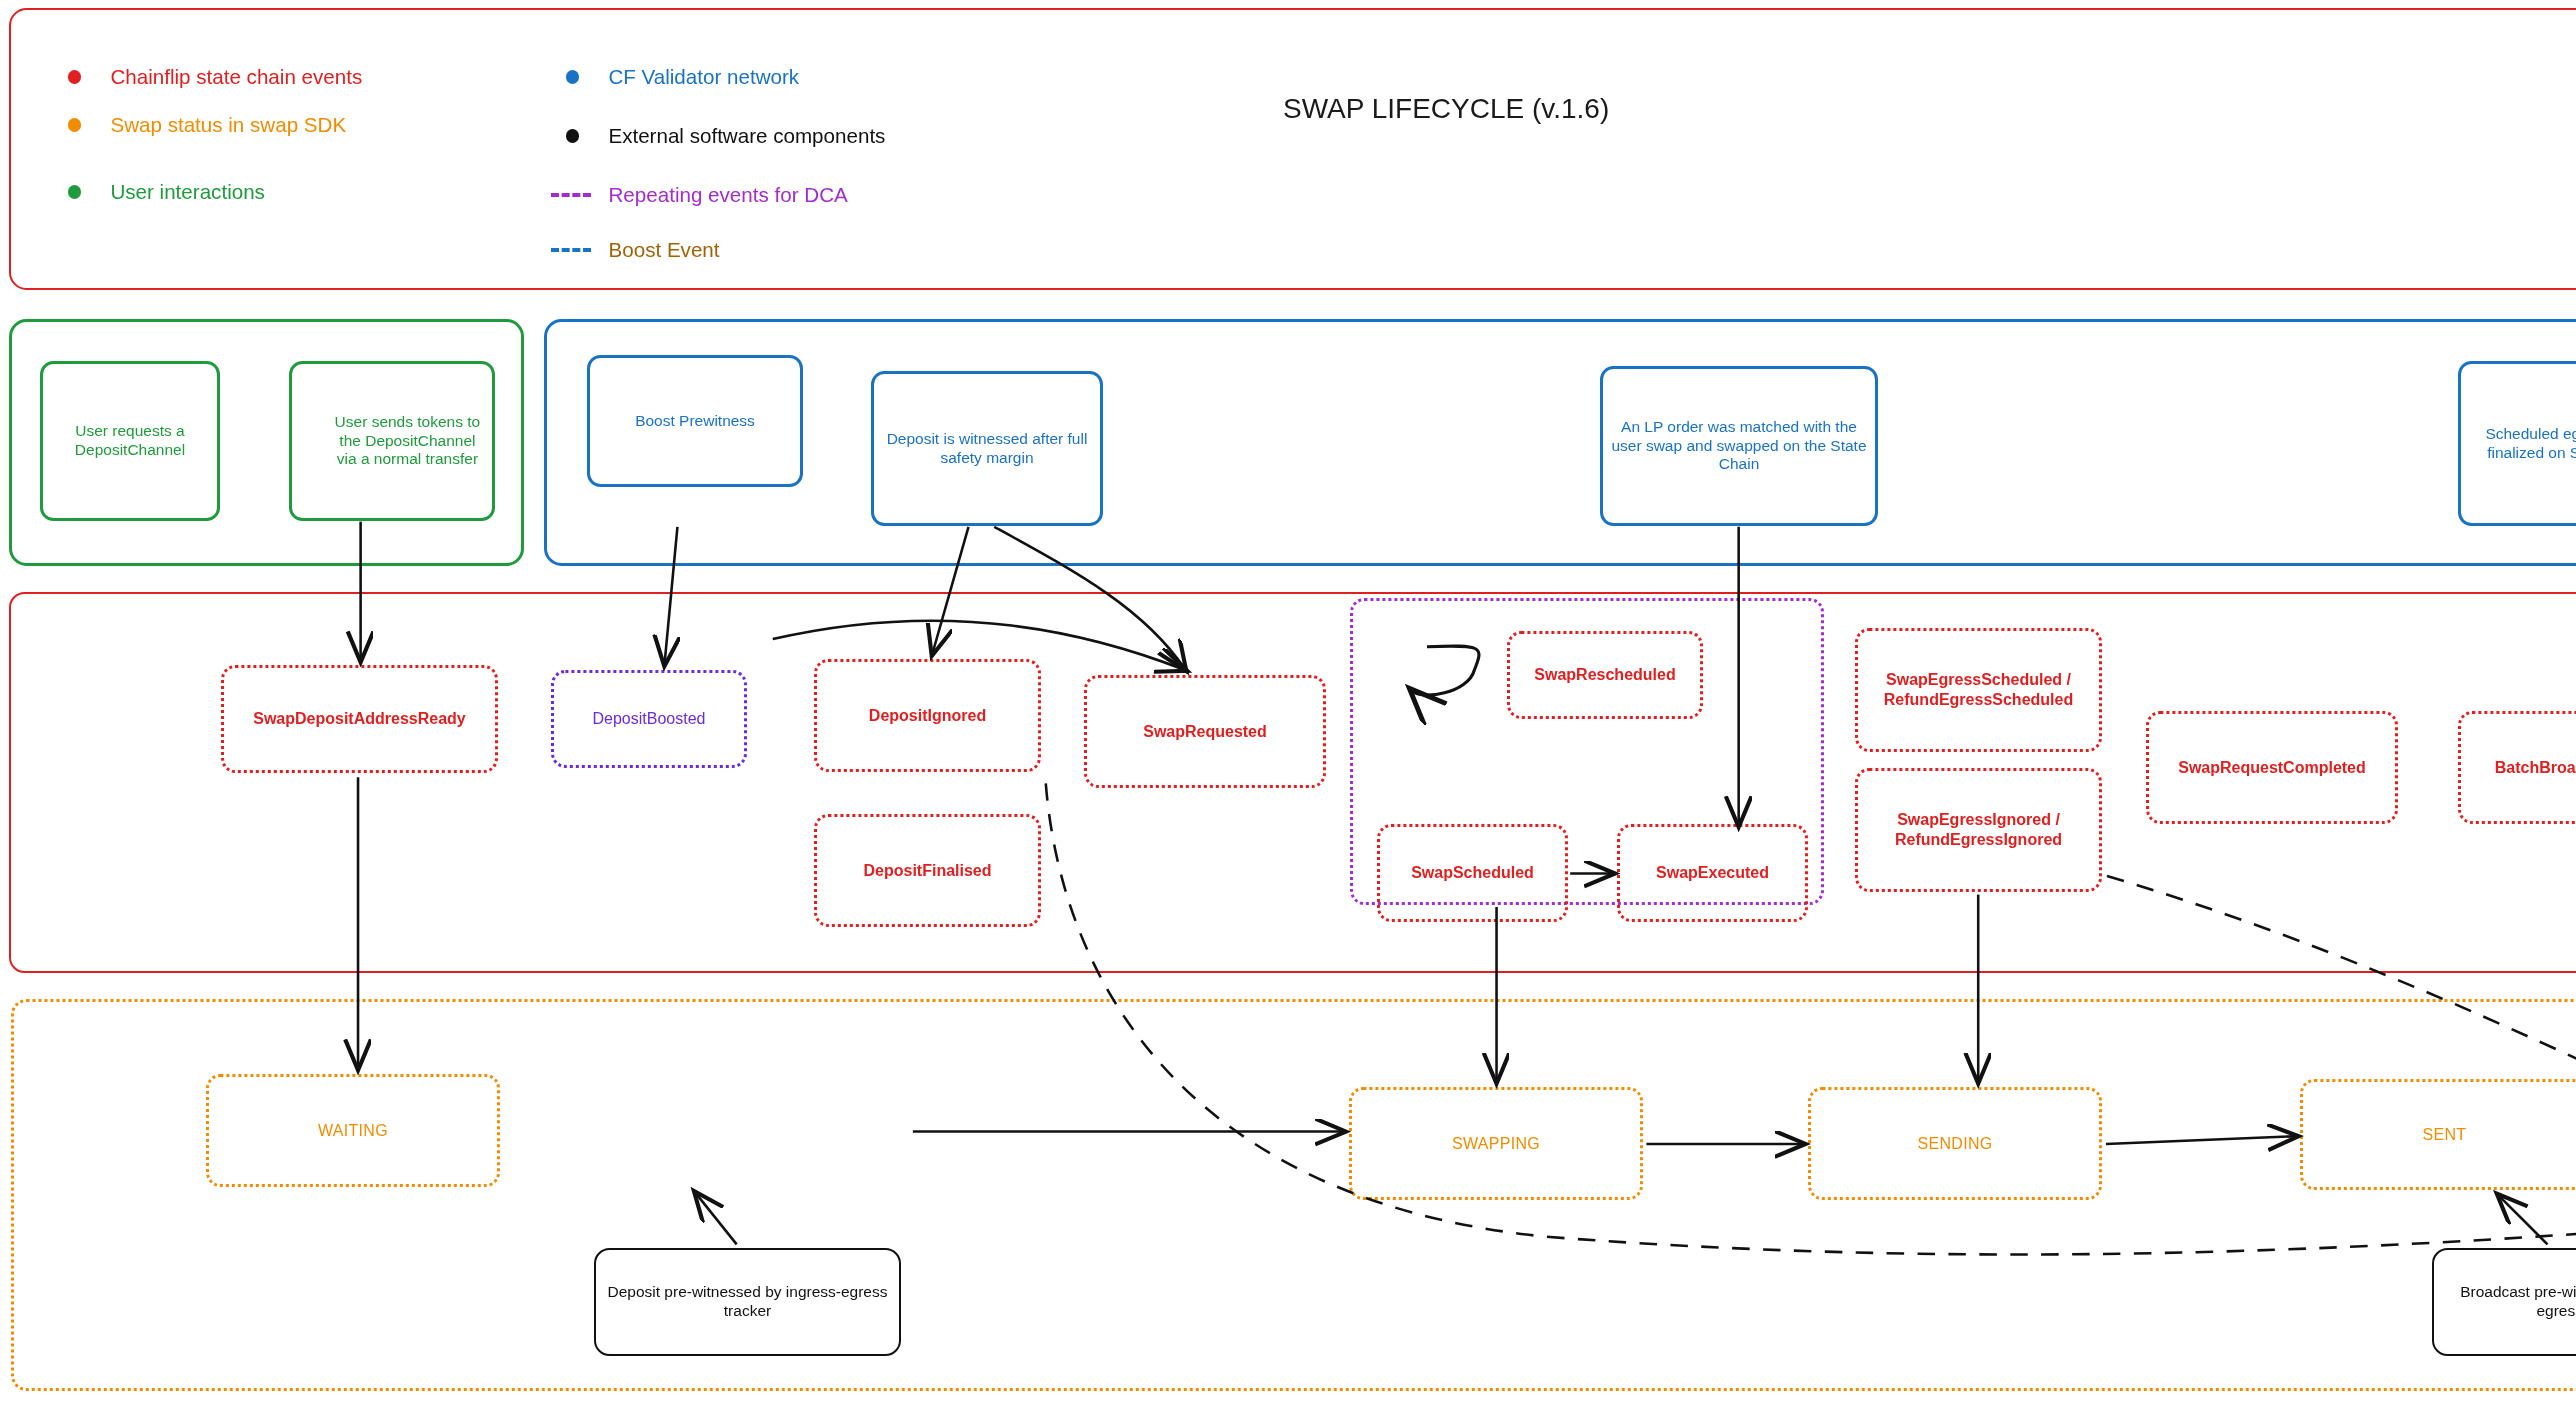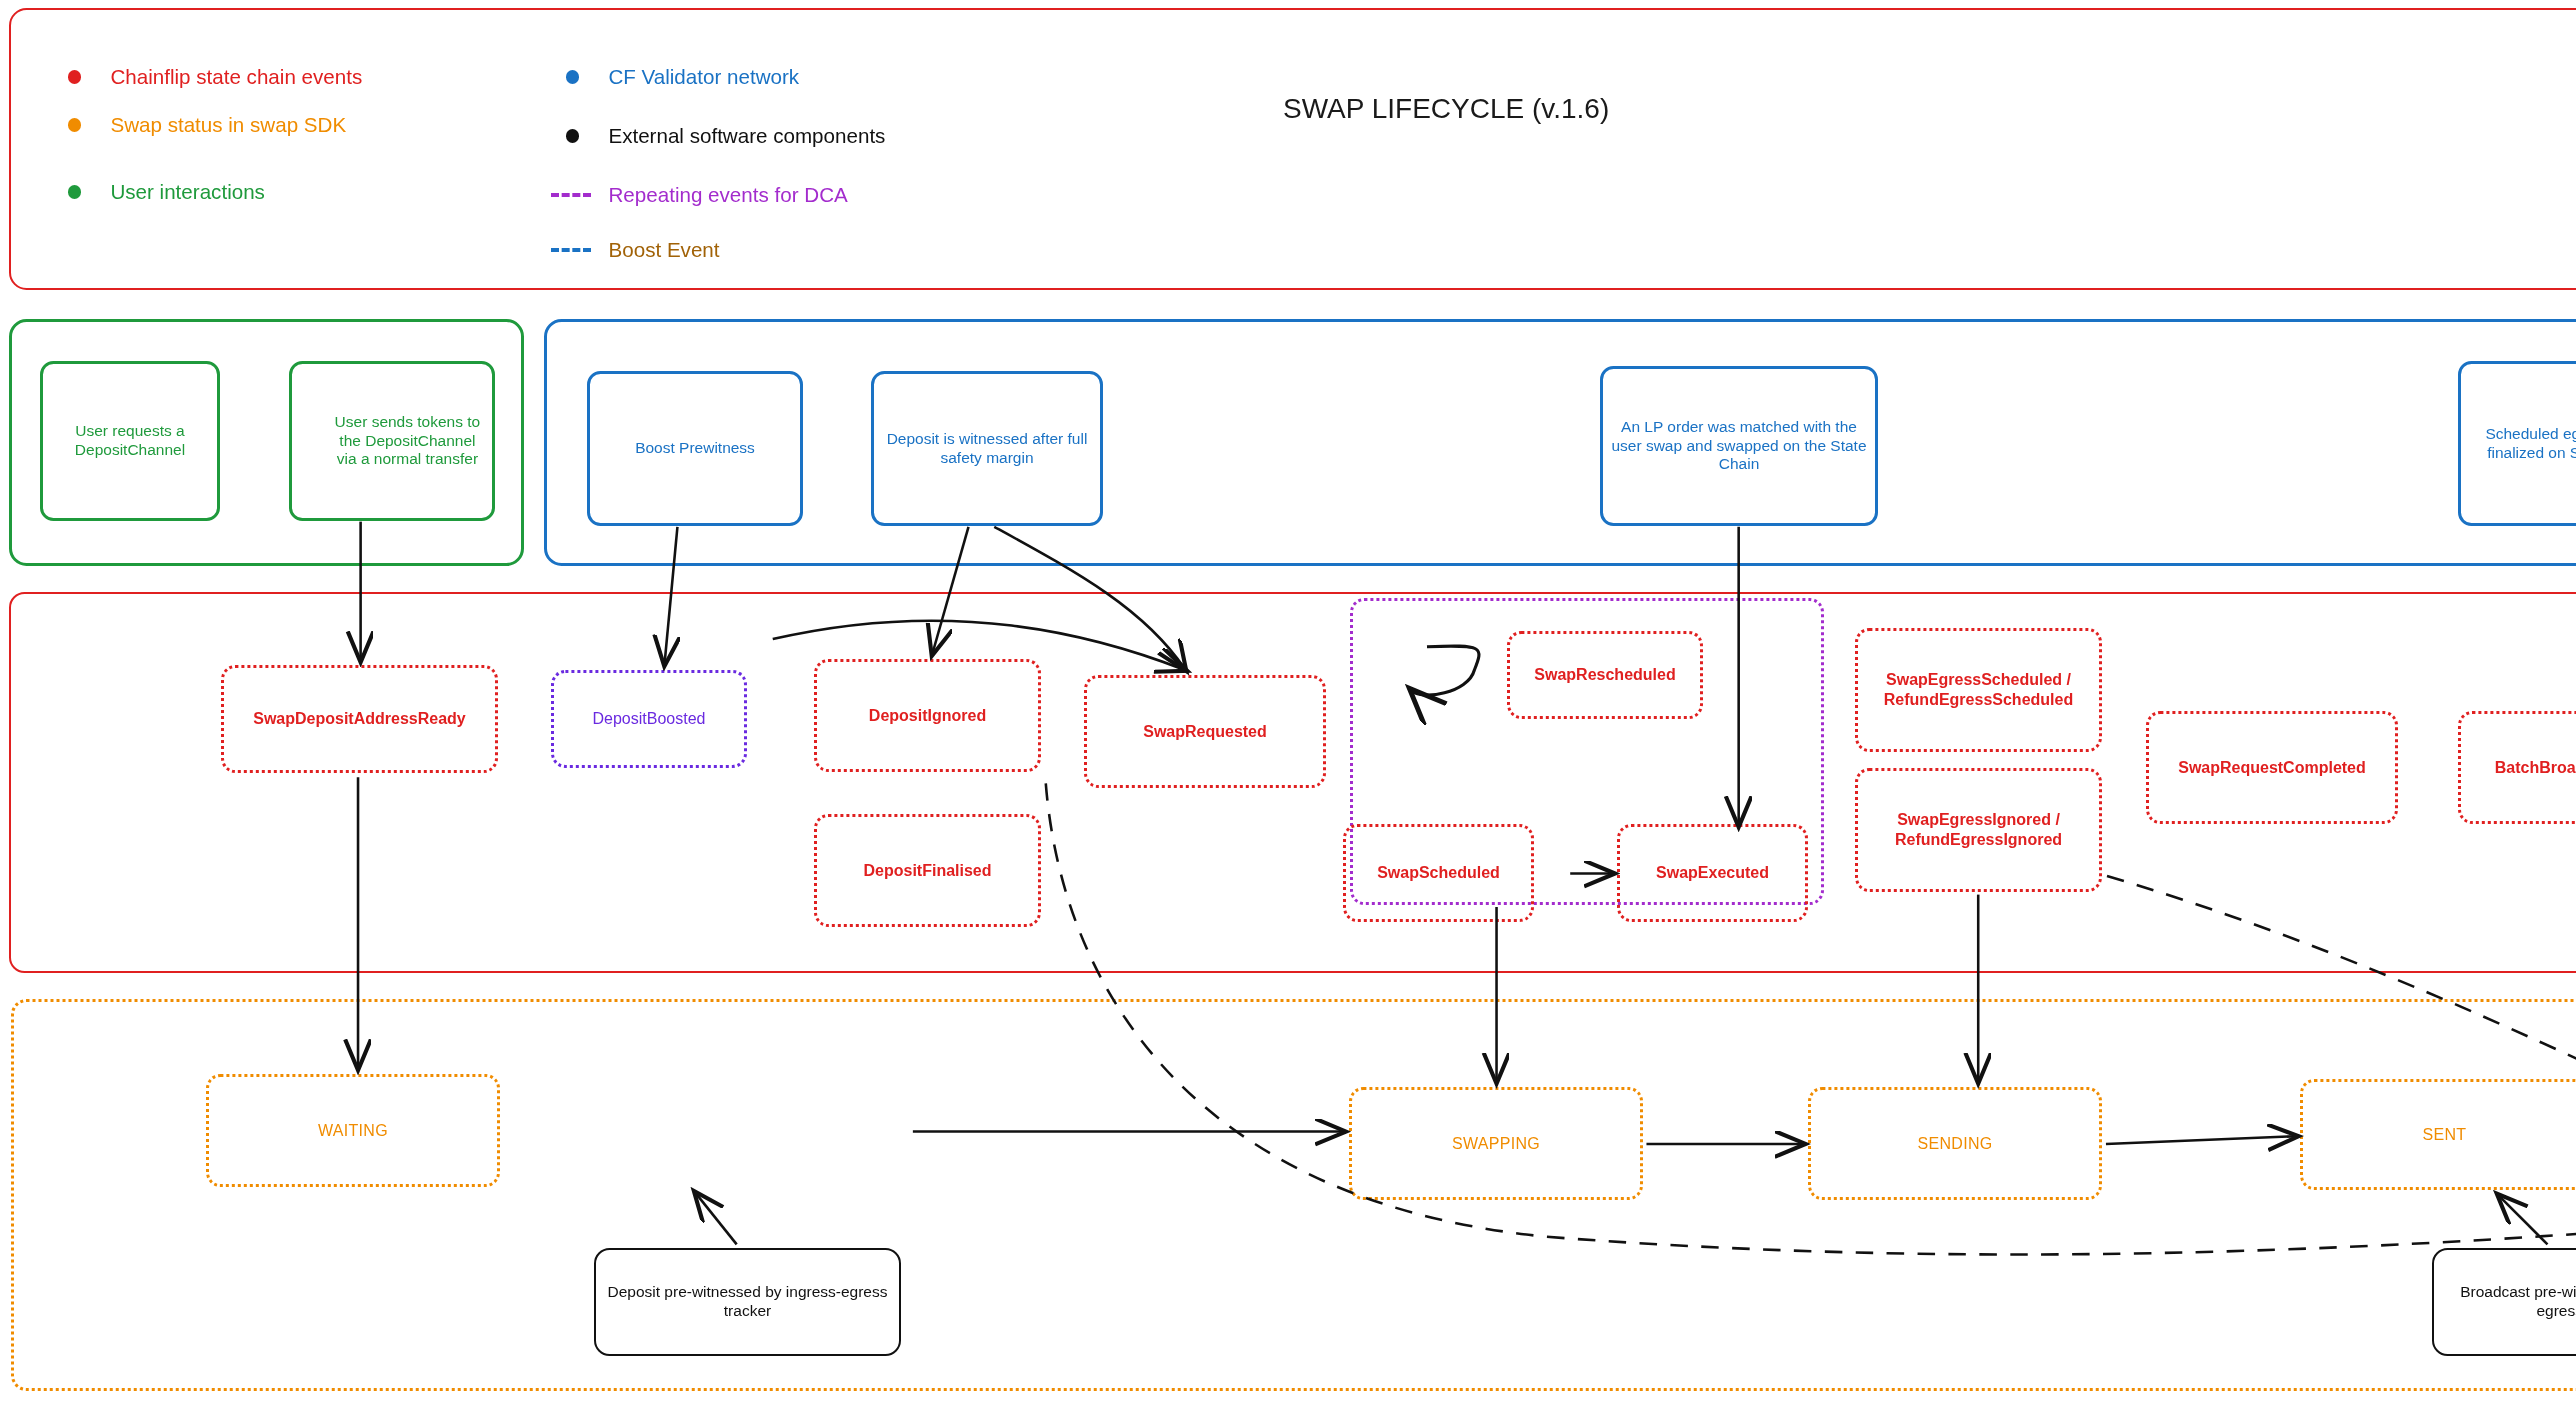--- a/index.html
+++ b/index.html
@@ -76,21 +76,21 @@
 
   <div class="band band-user" style="left:9.3px;top:319px;width:515px;height:247px;"></div>
   <div class="node n-green" style="left:40px;top:361px;width:180px;height:160px;">
     <span>User requests a DepositChannel</span>
   </div>
   <div class="node n-green" style="left:289px;top:361px;width:206px;height:160px;padding-left:36px;">
     <span>User sends tokens to the DepositChannel via a normal transfer</span>
   </div>
 
   <div class="band band-validator" style="left:544px;top:319px;width:2615px;height:247px;"></div>
-  <div class="node n-blue" style="left:587px;top:371px;width:216px;height:155px;">
+  <div class="node n-blue" style="left:587px;top:355px;width:216px;height:132px;">
     <span>Boost Prewitness</span>
   </div>
   <div class="node n-blue" style="left:871px;top:371px;width:232px;height:155px;">
     <span>Deposit is witnessed after full safety margin</span>
   </div>
   <div class="node n-blue" style="left:1600px;top:366px;width:278px;height:160px;">
     <span>An LP order was matched with the user swap and swapped on the State Chain</span>
   </div>
   <div class="node n-blue" style="left:2458px;top:361px;width:222px;height:165px;">
     <span>Scheduled egresses are finalized on State Chain</span>
@@ -111,21 +111,21 @@
     <span>DepositFinalised</span>
   </div>
   <div class="node n-red" style="left:1084px;top:675px;width:242px;height:113px;">
     <span>SwapRequested</span>
   </div>
 
   <div class="group-dca" style="left:1350px;top:598px;width:474px;height:307px;"></div>
   <div class="node n-red" style="left:1507px;top:631px;width:196px;height:88px;">
     <span>SwapRescheduled</span>
   </div>
-  <div class="node n-red" style="left:1343px;top:824px;width:191px;height:98px;text-align:right;">
+  <div class="node n-red" style="left:1377px;top:824px;width:191px;height:98px;text-align:right;">
     <span>SwapScheduled</span>
   </div>
   <div class="node n-red" style="left:1617px;top:824px;width:191px;height:98px;">
     <span>SwapExecuted</span>
   </div>
 
   <div class="node n-red" style="left:1855px;top:628px;width:247px;height:124px;">
     <span>SwapEgressScheduled / RefundEgressScheduled</span>
   </div>
   <div class="node n-red" style="left:1855px;top:768px;width:247px;height:124px;">

